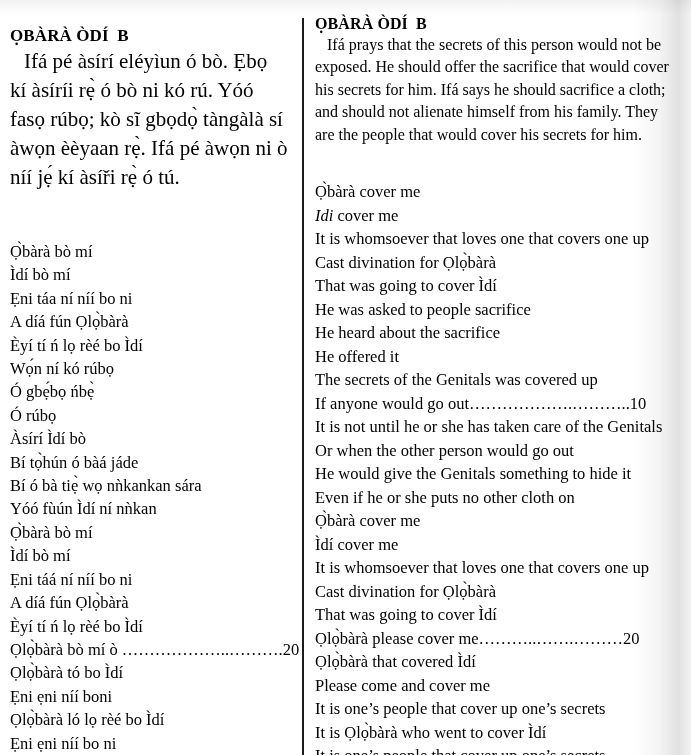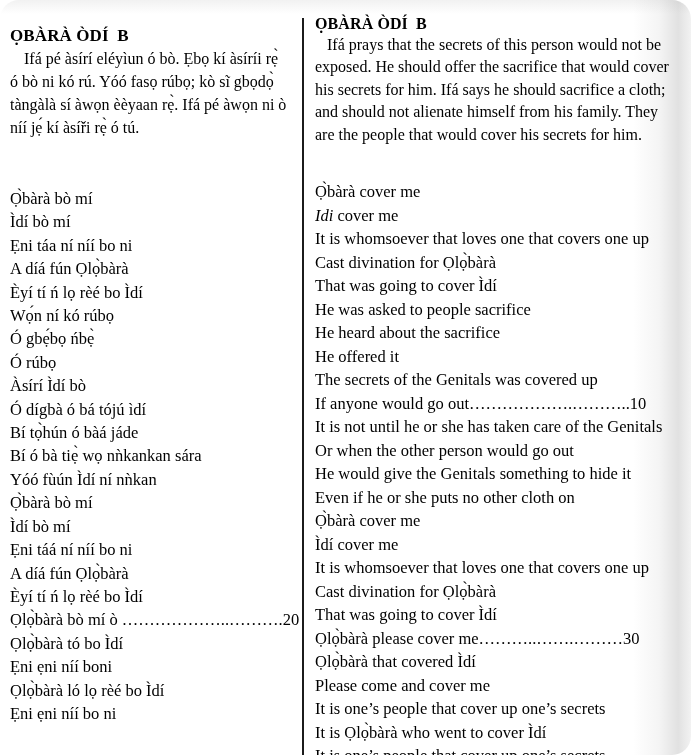--- a/index.html
+++ b/index.html
@@ -9,21 +9,20 @@
   }
 
   #page {
     position: relative;
     width: 691px;
     height: 755px;
     background: #ffffff;
     overflow: hidden;
     font-family: "Liberation Serif", "DejaVu Serif", serif;
     color: #000000;
-    border-radius: 19px;
   }
 
   
   #scan-shade-right {
     position: absolute;
     top: 0;
     right: 0;
     width: 58px;
     height: 100%;
     background: linear-gradient(to right,
@@ -78,22 +77,22 @@
   .heading {
     font-weight: bold;
     font-size: 17px;
     line-height: 20px;
     letter-spacing: 0.1px;
     margin: 0 0 1px 0;
     white-space: pre;
   }
 
   .intro {
-    font-size: 16px;
-    line-height: 23px;
+    font-size: 21px;
+    line-height: 29px;
     margin: 0;
     text-indent: 14px;
     text-align: left;
   }
 
   #col-english .heading {
     font-size: 16px;
     line-height: 19px;
   }
 
@@ -149,21 +148,20 @@
       <ul class="verse" id="yoruba-verse">
           <li>Ọ̀bàrà bò mí</li>
           <li>Ìdí bò mí</li>
           <li>Ẹni táa ní níí bo ni</li>
           <li>A díá fún Ọlọ̀bàrà</li>
           <li>Èyí tí ń lọ rèé bo Ìdí</li>
           <li>Wọ́n ní kó rúbọ</li>
           <li>Ó gbẹ́bọ ńbẹ̀</li>
           <li>Ó rúbọ</li>
           <li>Àsírí Ìdí bò</li>
-          <li>Ó dígbà ó bá tójú ìdí</li>
           <li>Bí tọ̀hún ó bàá jáde</li>
           <li>Bí ó bà tiẹ̀ wọ nǹkankan sára</li>
           <li>Yóó fùún Ìdí ní nǹkan</li>
           <li>Ọ̀bàrà bò mí</li>
           <li>Ìdí bò mí</li>
           <li>Ẹni táá ní níí bo ni</li>
           <li>A díá fún Ọlọ̀bàrà</li>
           <li>Èyí tí ń lọ rèé bo Ìdí</li>
           <li>Ọlọ̀bàrà bò mí ò ………………..……….20</li>
           <li>Ọlọ̀bàrà tó bo Ìdí</li>
@@ -193,21 +191,21 @@
           <li>If anyone would go out……………….………..10</li>
           <li>It is not until he or she has taken care of the Genitals</li>
           <li>Or when the other person would go out</li>
           <li>He would give the Genitals something to hide it</li>
           <li>Even if he or she puts no other cloth on</li>
           <li>Ọ̀bàrà cover me</li>
           <li>Ìdí cover me</li>
           <li>It is whomsoever that loves one that covers one up</li>
           <li>Cast divination for Ọlọ̀bàrà</li>
           <li>That was going to cover Ìdí</li>
-          <li>Ọlọ̀bàrà please cover me………..…….………30</li>
+          <li>Ọlọ̀bàrà please cover me………..…….………20</li>
           <li>Ọlọ̀bàrà that covered Ìdí</li>
           <li>Please come and cover me</li>
           <li>It is one’s people that cover up one’s secrets</li>
           <li>It is Ọlọ̀bàrà who went to cover Ìdí</li>
           <li>It is one’s people that cover up one’s secrets</li>
         </ul>
     </div>
   </div>
 
 </div>

